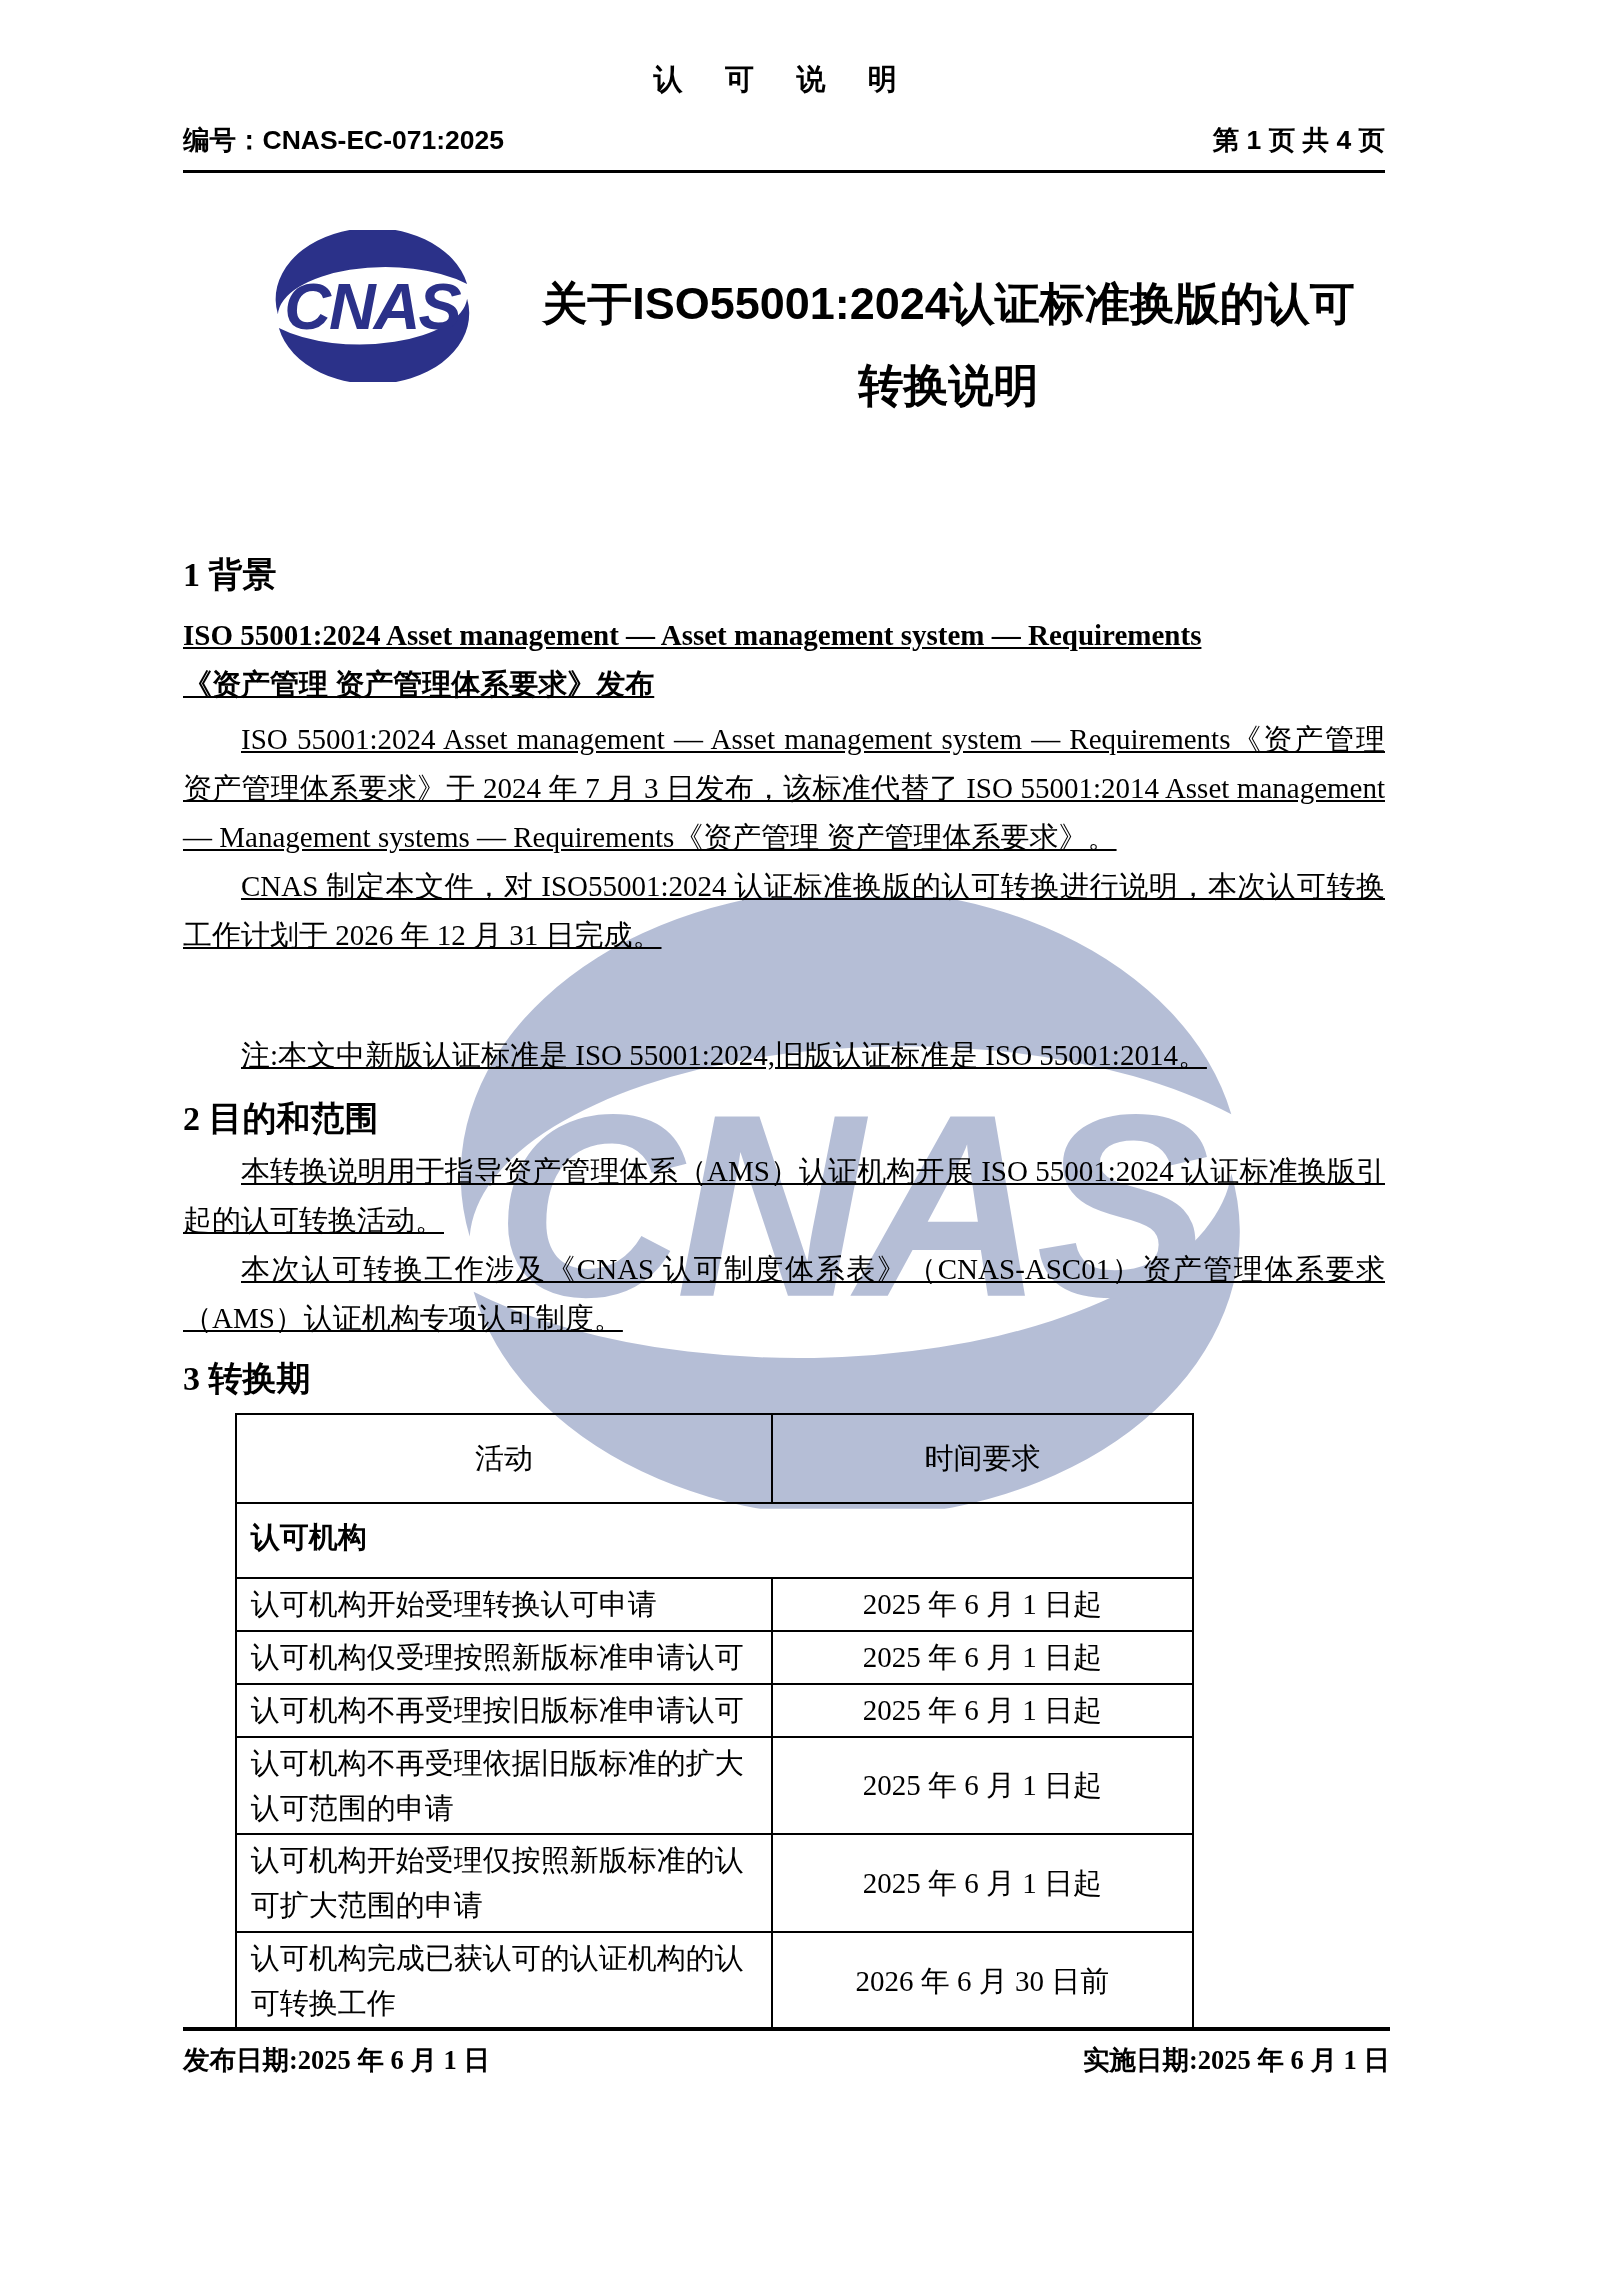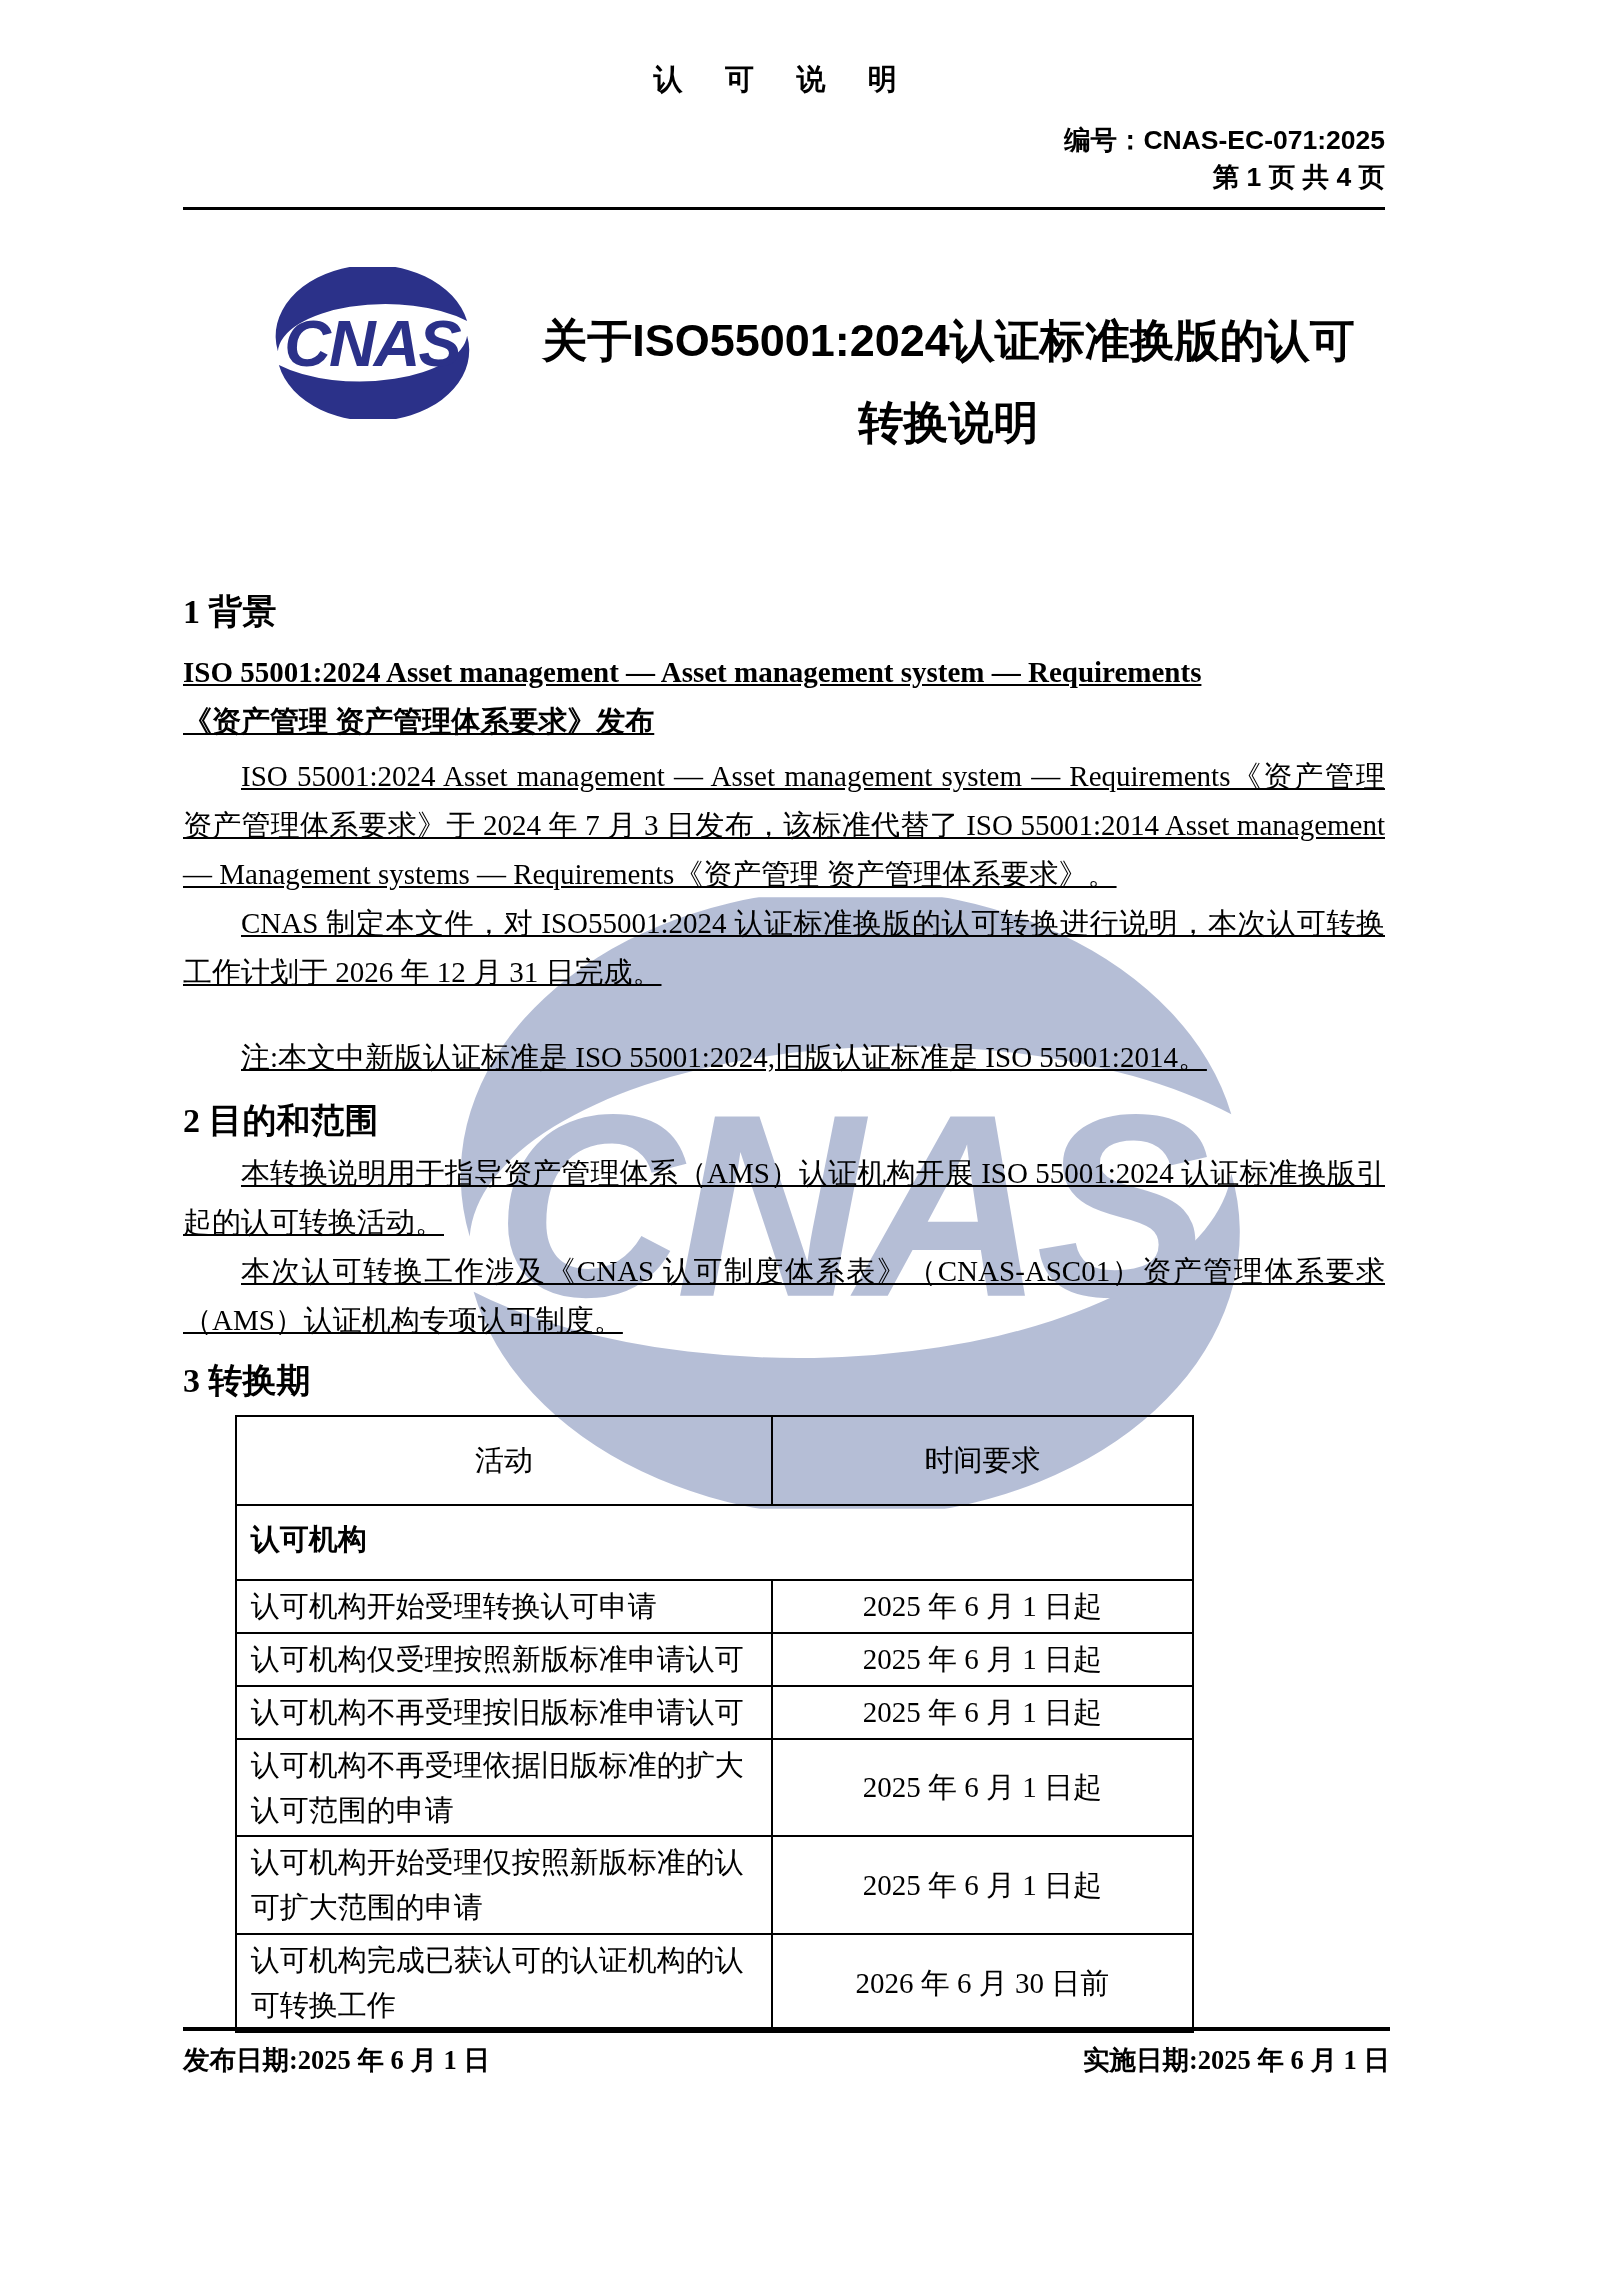--- a/index.html
+++ b/index.html
@@ -46,21 +46,20 @@
     margin-top: 21.6px;
     display: flex;
     justify-content: space-between;
     align-items: flex-end;
     font-family: "Liberation Sans", "DejaVu Sans", sans-serif;
     font-weight: bold;
     font-size: 26.5px;
     line-height: 37px;
     padding-bottom: 11.8px;
     border-bottom: 3.9px solid #000;
-    flex-direction: column;
   }
 
   
   .title-block {
     margin-top: 57px;
     display: flex;
     align-items: flex-start;
   }
   .logo-wrap { margin-left: 89px; flex: 0 0 auto; }
   .titles {
@@ -88,21 +87,21 @@
   p.body-line, p.body-par {
     font-size: 29px;
     line-height: 49px;
     text-align: justify;
     text-decoration: underline;
   }
   p.bold-line { font-weight: bold; }
   .intro { margin-top: 13.7px; }
   p.body-par { text-indent: 2em; }
   .par-gap { margin-top: 5.9px; }
-  .note-par { margin-top: 36px; }
+  .note-par { margin-top: 71px; }
 
   
   table.transition {
     margin-top: 11.8px;
     margin-left: 52px;
     width: 959px;
     border-collapse: collapse;
     border: 2.9px solid #000;
     table-layout: fixed;
   }

